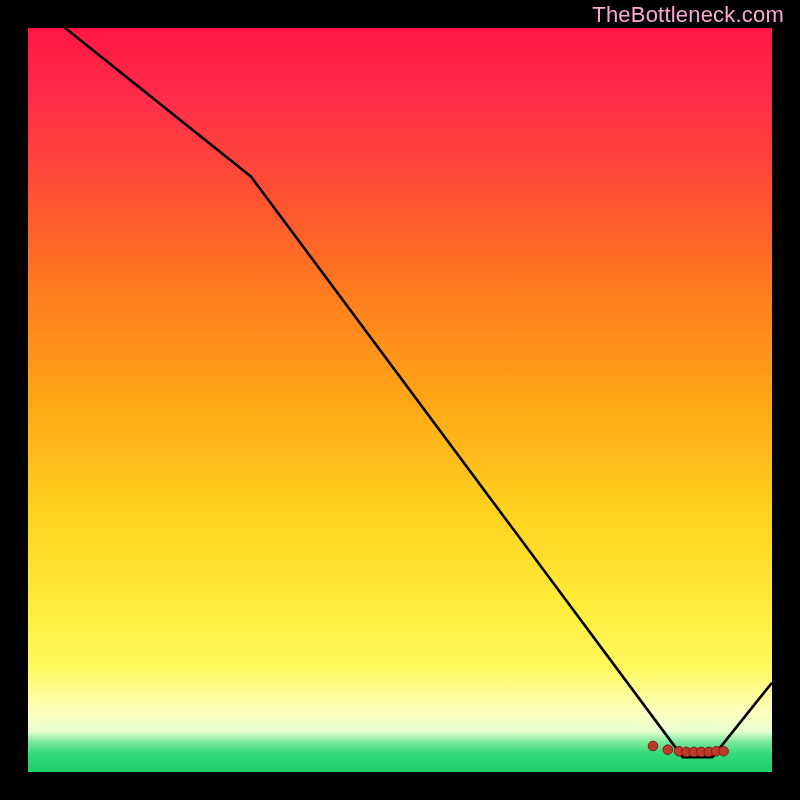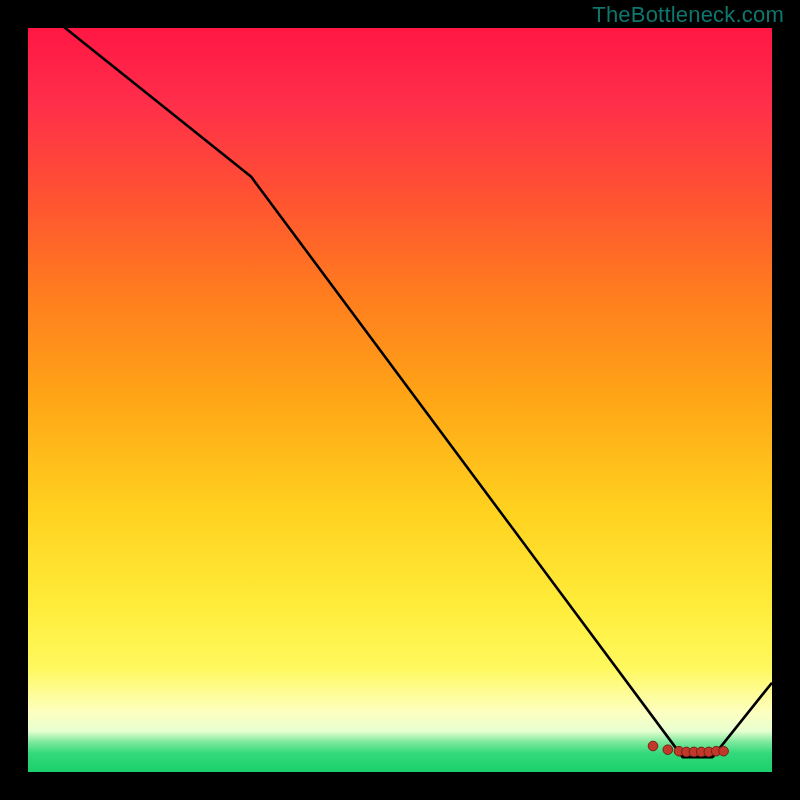--- a/index.html
+++ b/index.html
@@ -14,21 +14,21 @@
   .frame {
     position: relative;
     width: 800px;
     height: 800px;
     background: #000;
   }
   .watermark {
     position: absolute;
     top: 2px;
     right: 16px;
-    color: #0f766e;
+    color: #f9a8d4;
     font-size: 22px;
     font-weight: 500;
     letter-spacing: 0.2px;
     user-select: none;
   }
   .plot-area {
     position: absolute;
     left: 28px;
     top: 28px;
     width: 744px;

